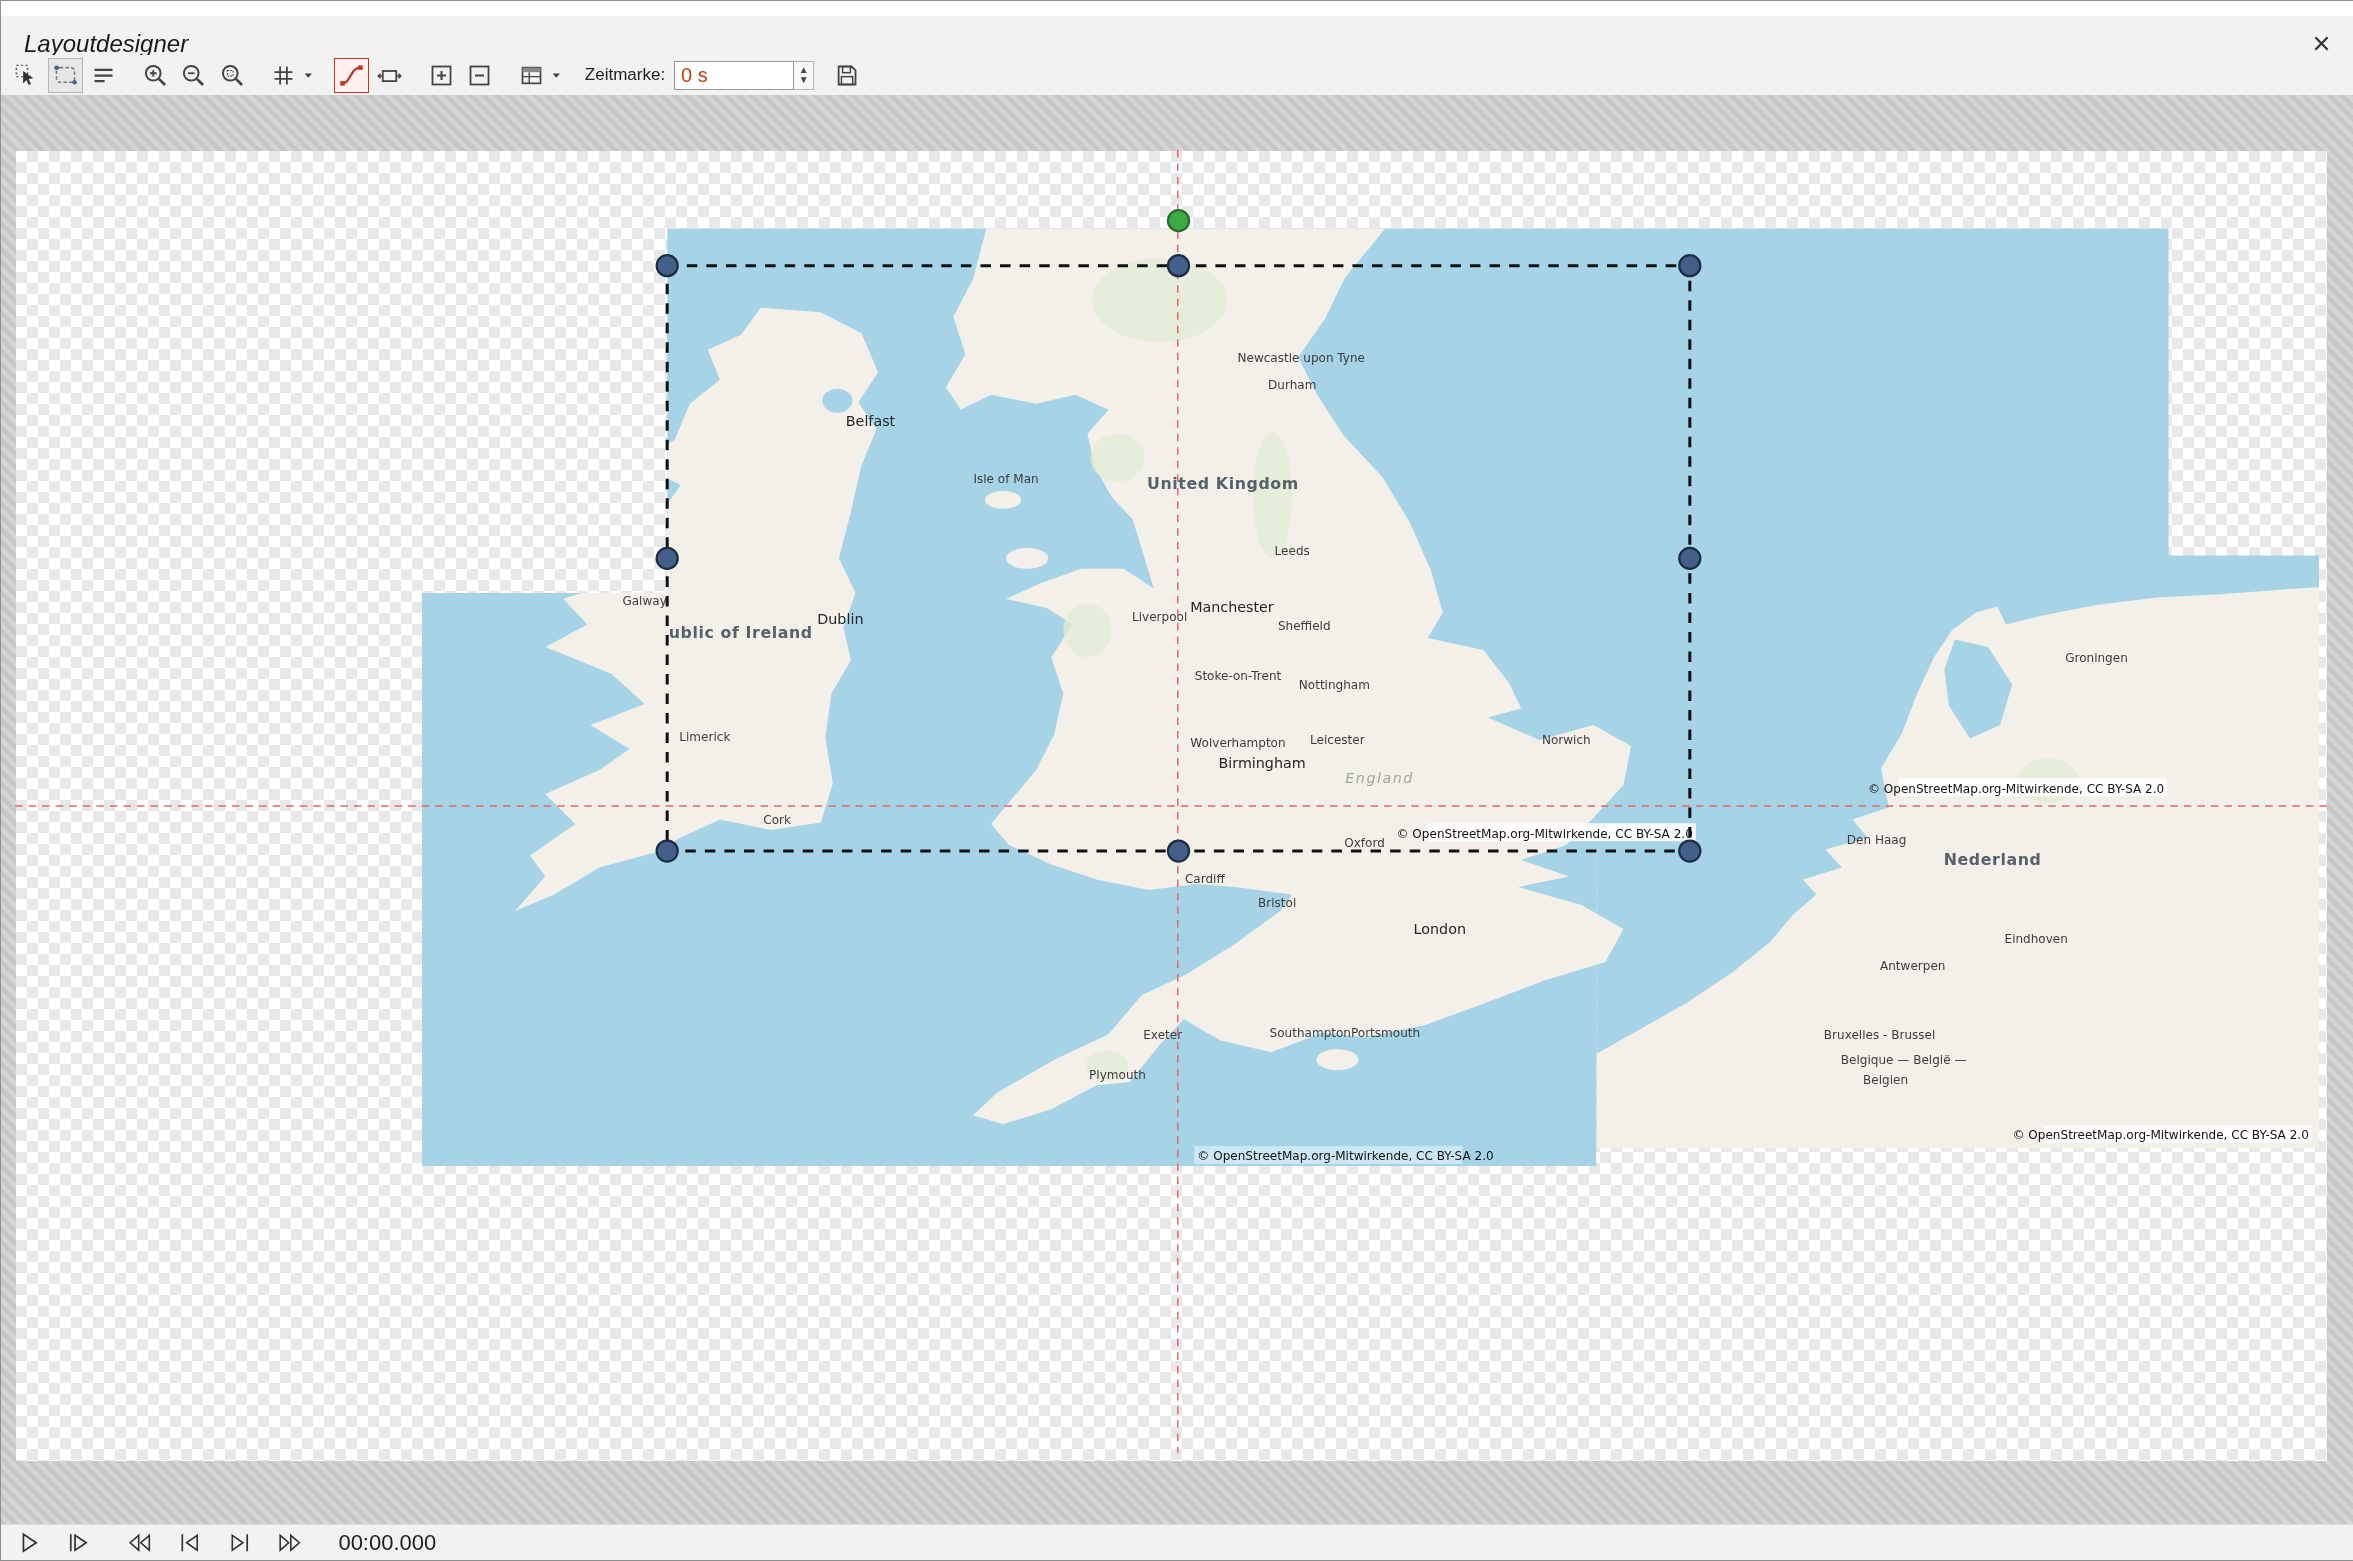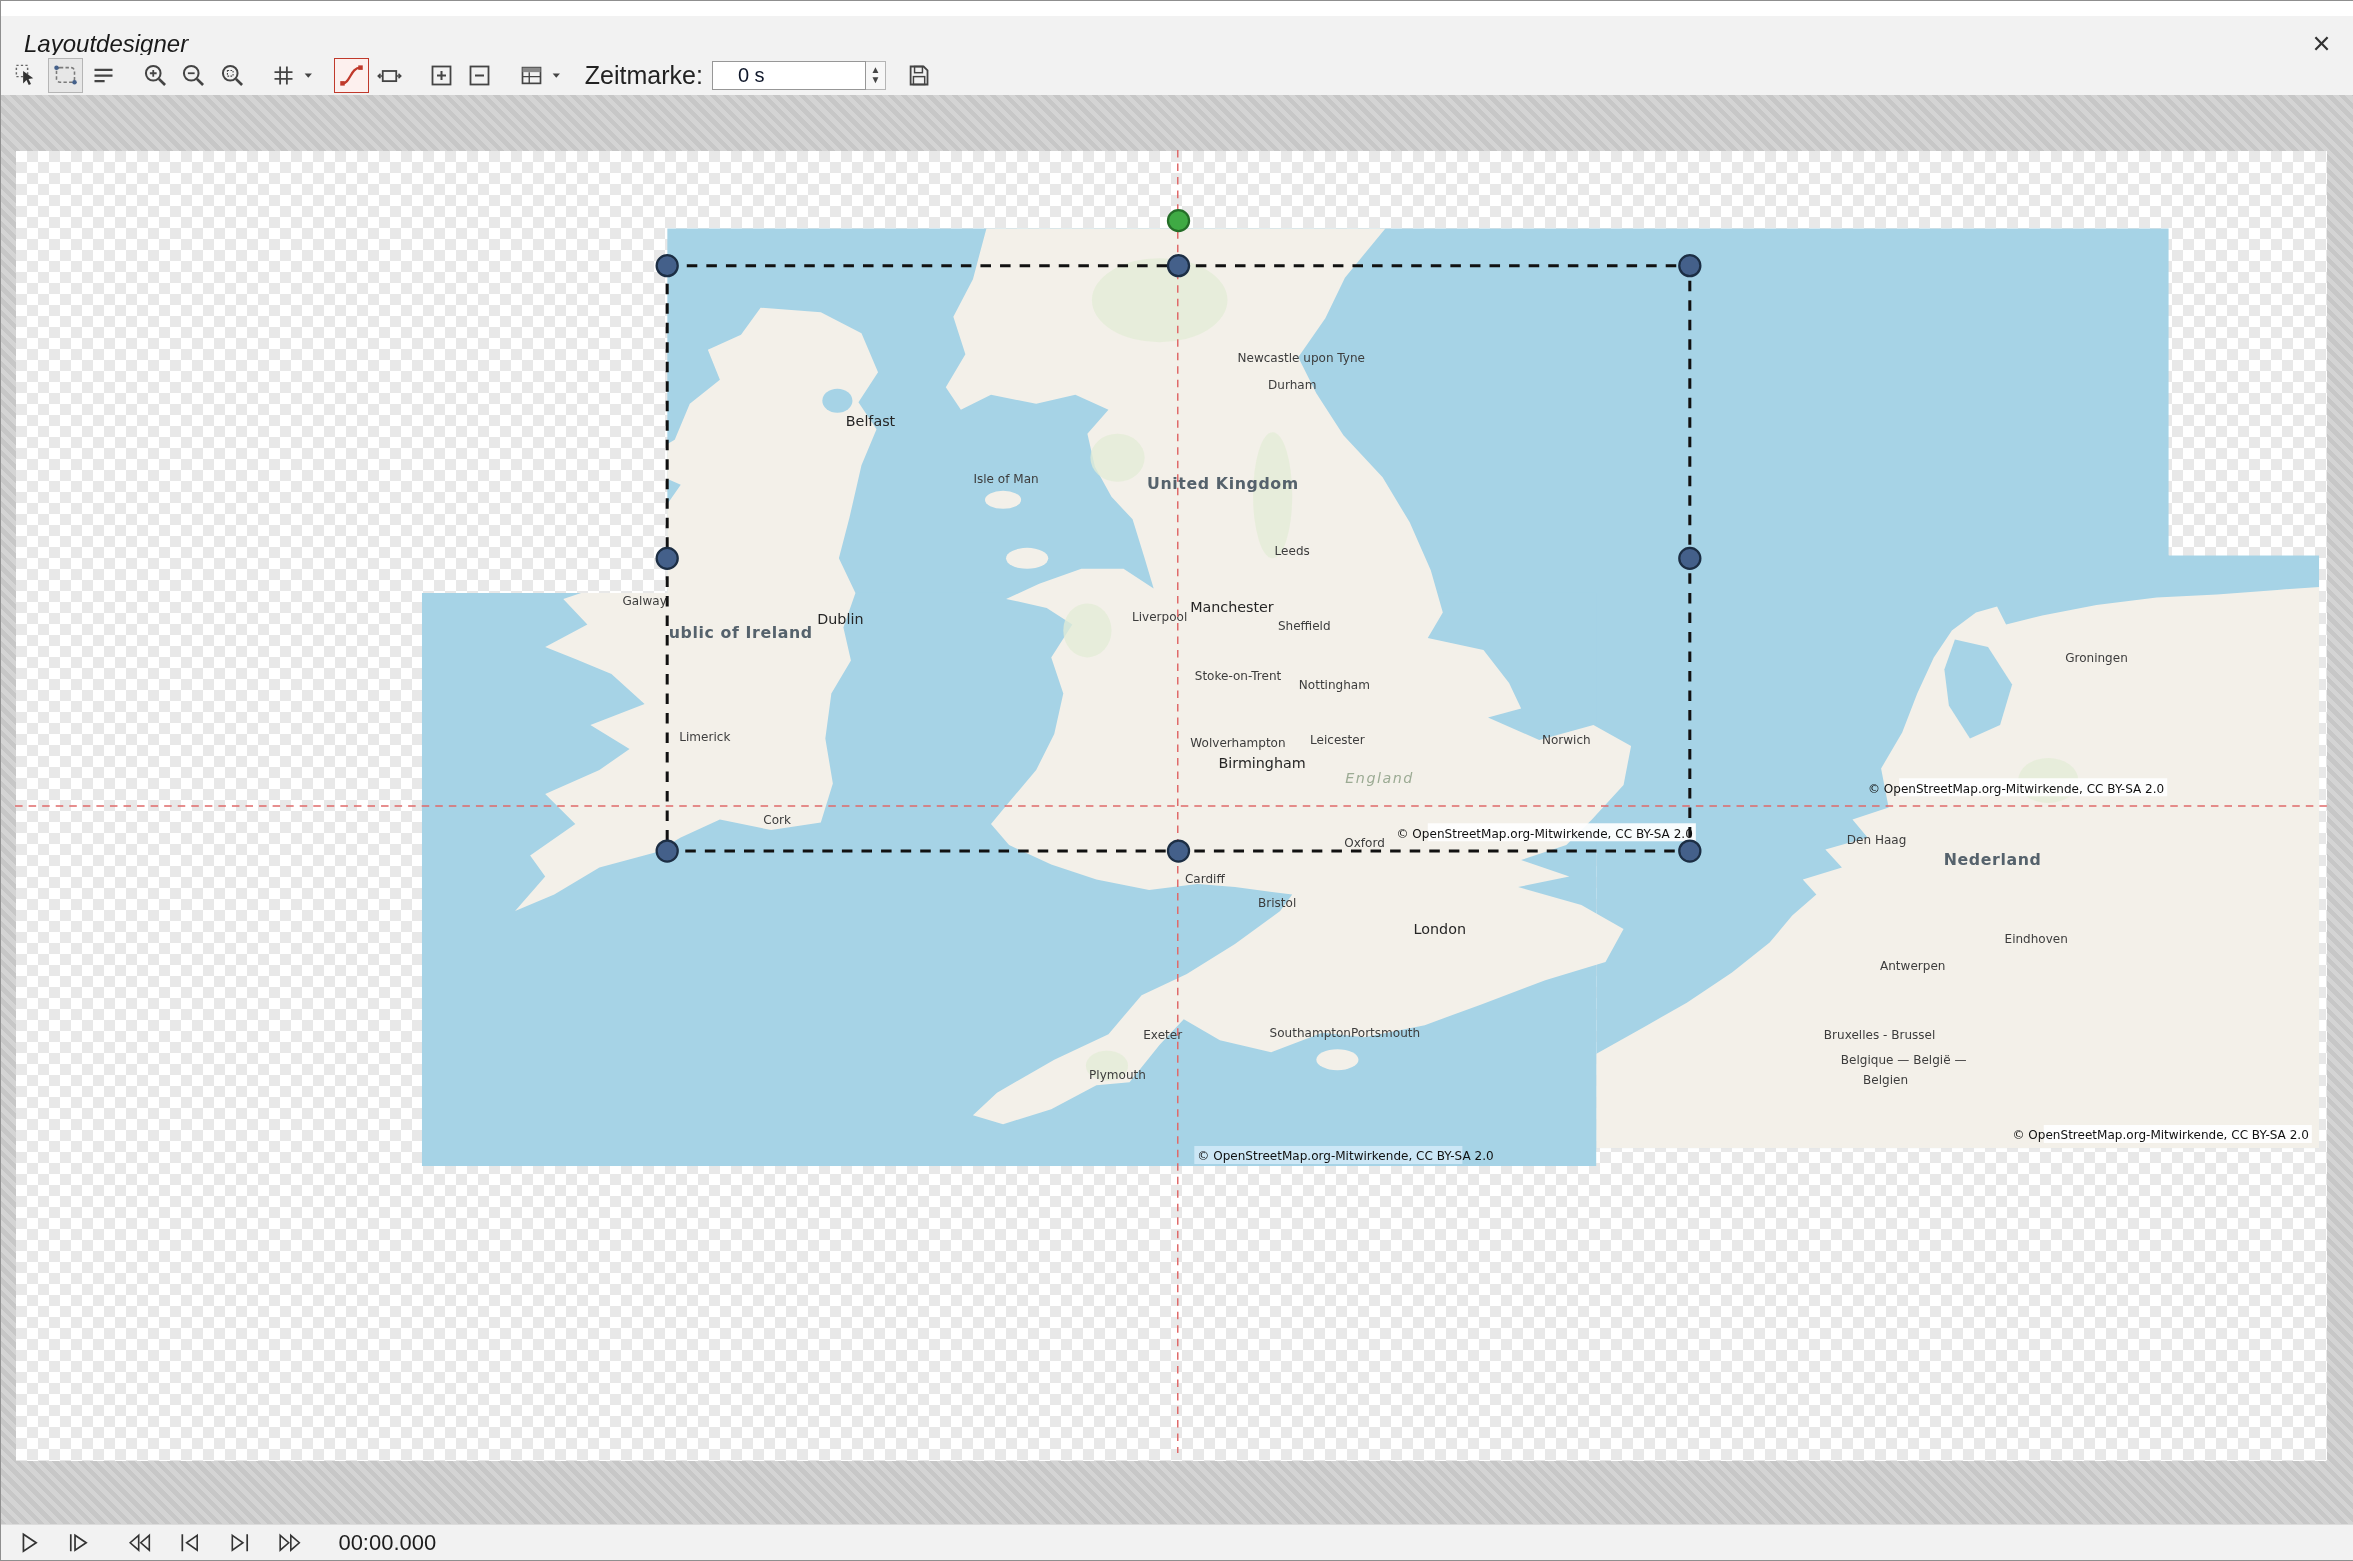--- a/index.html
+++ b/index.html
@@ -16,23 +16,23 @@
   
   .toolbar{position:absolute;left:0;top:55px;right:0;height:40px;background:#f2f2f2;
            display:flex;align-items:center;padding-left:7.3px;z-index:10;box-sizing:border-box;}
   .tbtn{width:35px;height:35px;display:flex;align-items:center;justify-content:center;box-sizing:border-box;margin:0 1.8px;}
   .tbtn svg{width:27px;height:27px;display:block;}
   .tbtn.caret{width:18px;margin-left:-3.6px;}
   .tbtn.caret svg{width:14.6px;height:14.6px;}
   .tbtn.toggled{border:0.9px solid #b5b5b5;background:#e7e7e7;}
   .tbtn.active-red{border:1.8px solid #c0392b;background:#fdf0ee;}
   .grp{margin-left:12.8px;display:flex;align-items:center;}
-  .tb-label{font-size:25px;color:#222;margin:0 9px 0 18px;}
-  .zeit-input{width:154px;height:29px;font-size:20px;padding:0 25px;border:0.9px solid #979797;
-              background:#fff;color:#0f172a;font-family:"Liberation Sans",sans-serif;box-sizing:border-box;}
+  .tb-label{font-size:17px;color:#222;margin:0 9px 0 18px;}
+  .zeit-input{width:120px;height:29px;font-size:20px;padding:0 6px;border:0.9px solid #979797;
+              background:#fff;color:#c2410c;font-family:"Liberation Sans",sans-serif;box-sizing:border-box;}
   .spinner{display:flex;flex-direction:column;justify-content:center;width:20px;height:29px;
            border:0.9px solid #b5b5b5;border-left:none;background:#f7f7f7;align-items:center;box-sizing:border-box;}
   .spinner span{font-size:10px;line-height:10px;color:#444;}
 
   
   .stage{position:absolute;left:0;top:95px;width:2354px;height:1429px;z-index:1;
          background:repeating-linear-gradient(45deg,#c7c7c7 0 4.6px,#d4d4d4 4.6px 9px);}
   .checker{position:absolute;left:15.5px;top:56px;width:2311px;height:1310px;background-color:#ffffff;
            background-image:conic-gradient(#e8e8e8 25%,transparent 0 50%,#e8e8e8 0 75%,transparent 0);
            background-size:22px 22px;}

